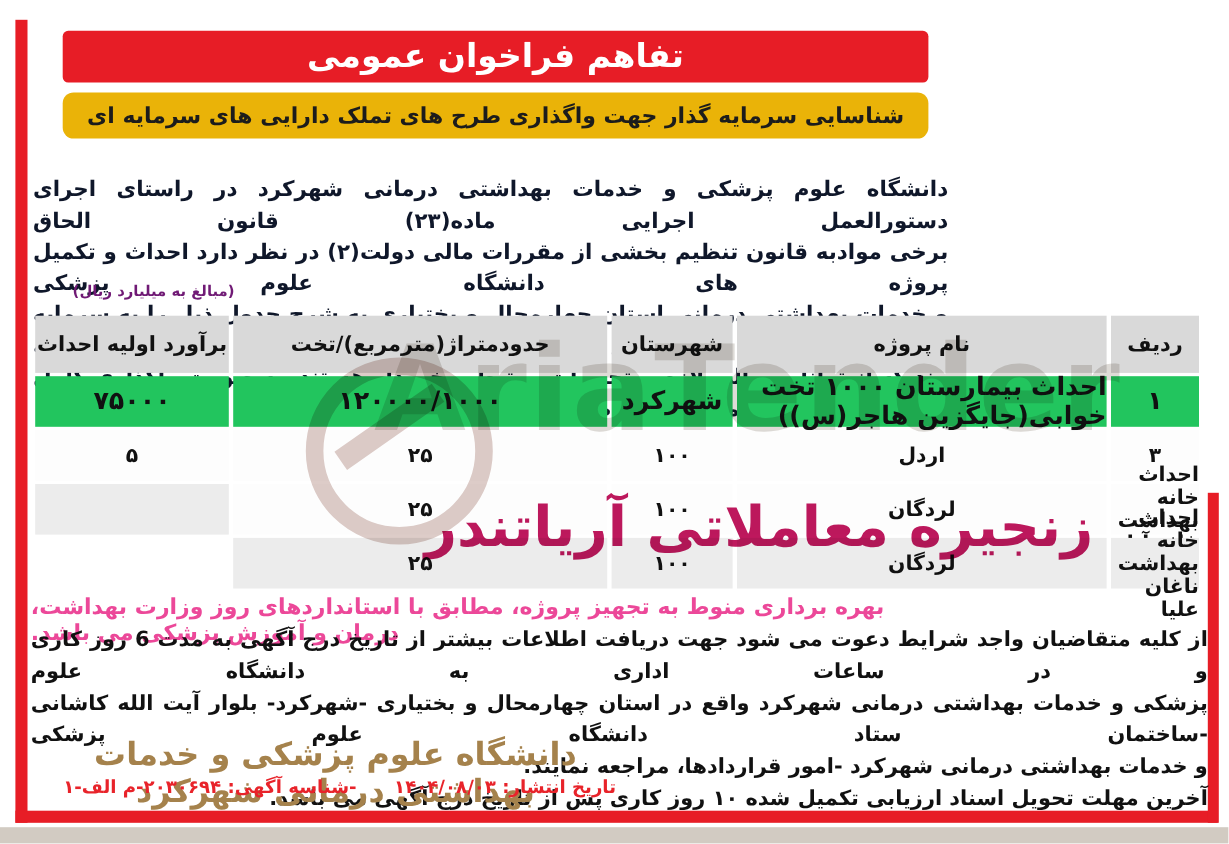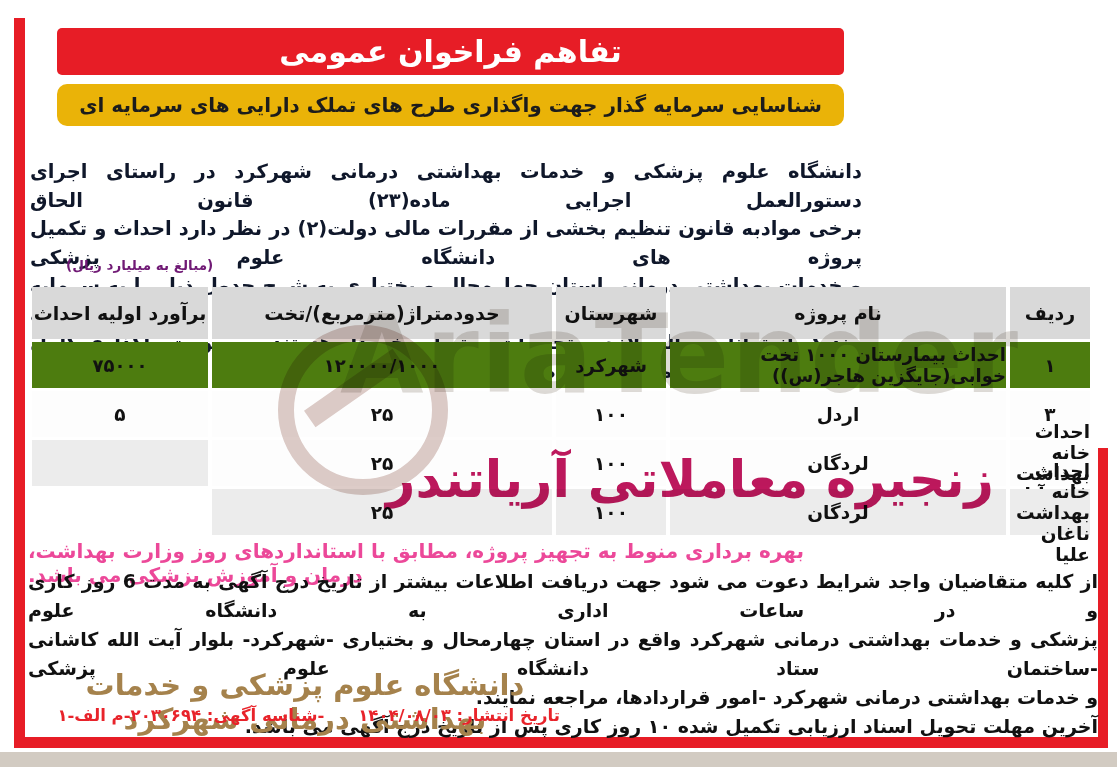--- a/index.html
+++ b/index.html
@@ -33,21 +33,21 @@
   .amounts-note{left:30px;top:257px;font-size:13.5px;font-weight:bold;color:#701a75;direction:rtl;margin-left:36px;}
 
   
   .tbl{left:28px;top:287px;width:1062px;direction:rtl;display:grid;
        grid-template-columns:80px 336px 110px 340px 176px;
        grid-template-rows:52px 46px 46px 46px 46px;
        column-gap:4px;row-gap:3px;z-index:1;}
   .cell{display:flex;align-items:center;justify-content:center;direction:rtl;
         font-weight:bold;color:#111;}
   .cell.hd{background:#d9d9d9;font-size:19px;}
-  .cell.r1{background:#4d7c0f;font-size:18px;}
+  .cell.r1{background:#22c55e;font-size:23px;}
   .cell.r2{background:#fdfdfd;font-size:18.5px;}
   .cell.r3{background:#fdfdfd;font-size:18.5px;}
   .cell.r4{background:#ececec;font-size:18.5px;}
 
   
   .wm{pointer-events:none;z-index:3;mix-blend-mode:multiply;}
   .wm-latin{left:340px;top:292px;font-size:108px;font-weight:bold;color:#dedbd7;letter-spacing:2px;}
   .wm-ring{left:278px;top:325px;width:138px;height:138px;border:16px solid #ddccc8;border-radius:50%;}
   .wm-swoosh{left:300px;top:378px;width:108px;height:20px;background:#ddccc8;transform:rotate(-35deg);}
   .wm-fa{left:290px;top:450px;width:800px;font-size:51px;font-weight:bold;color:#be185d;

